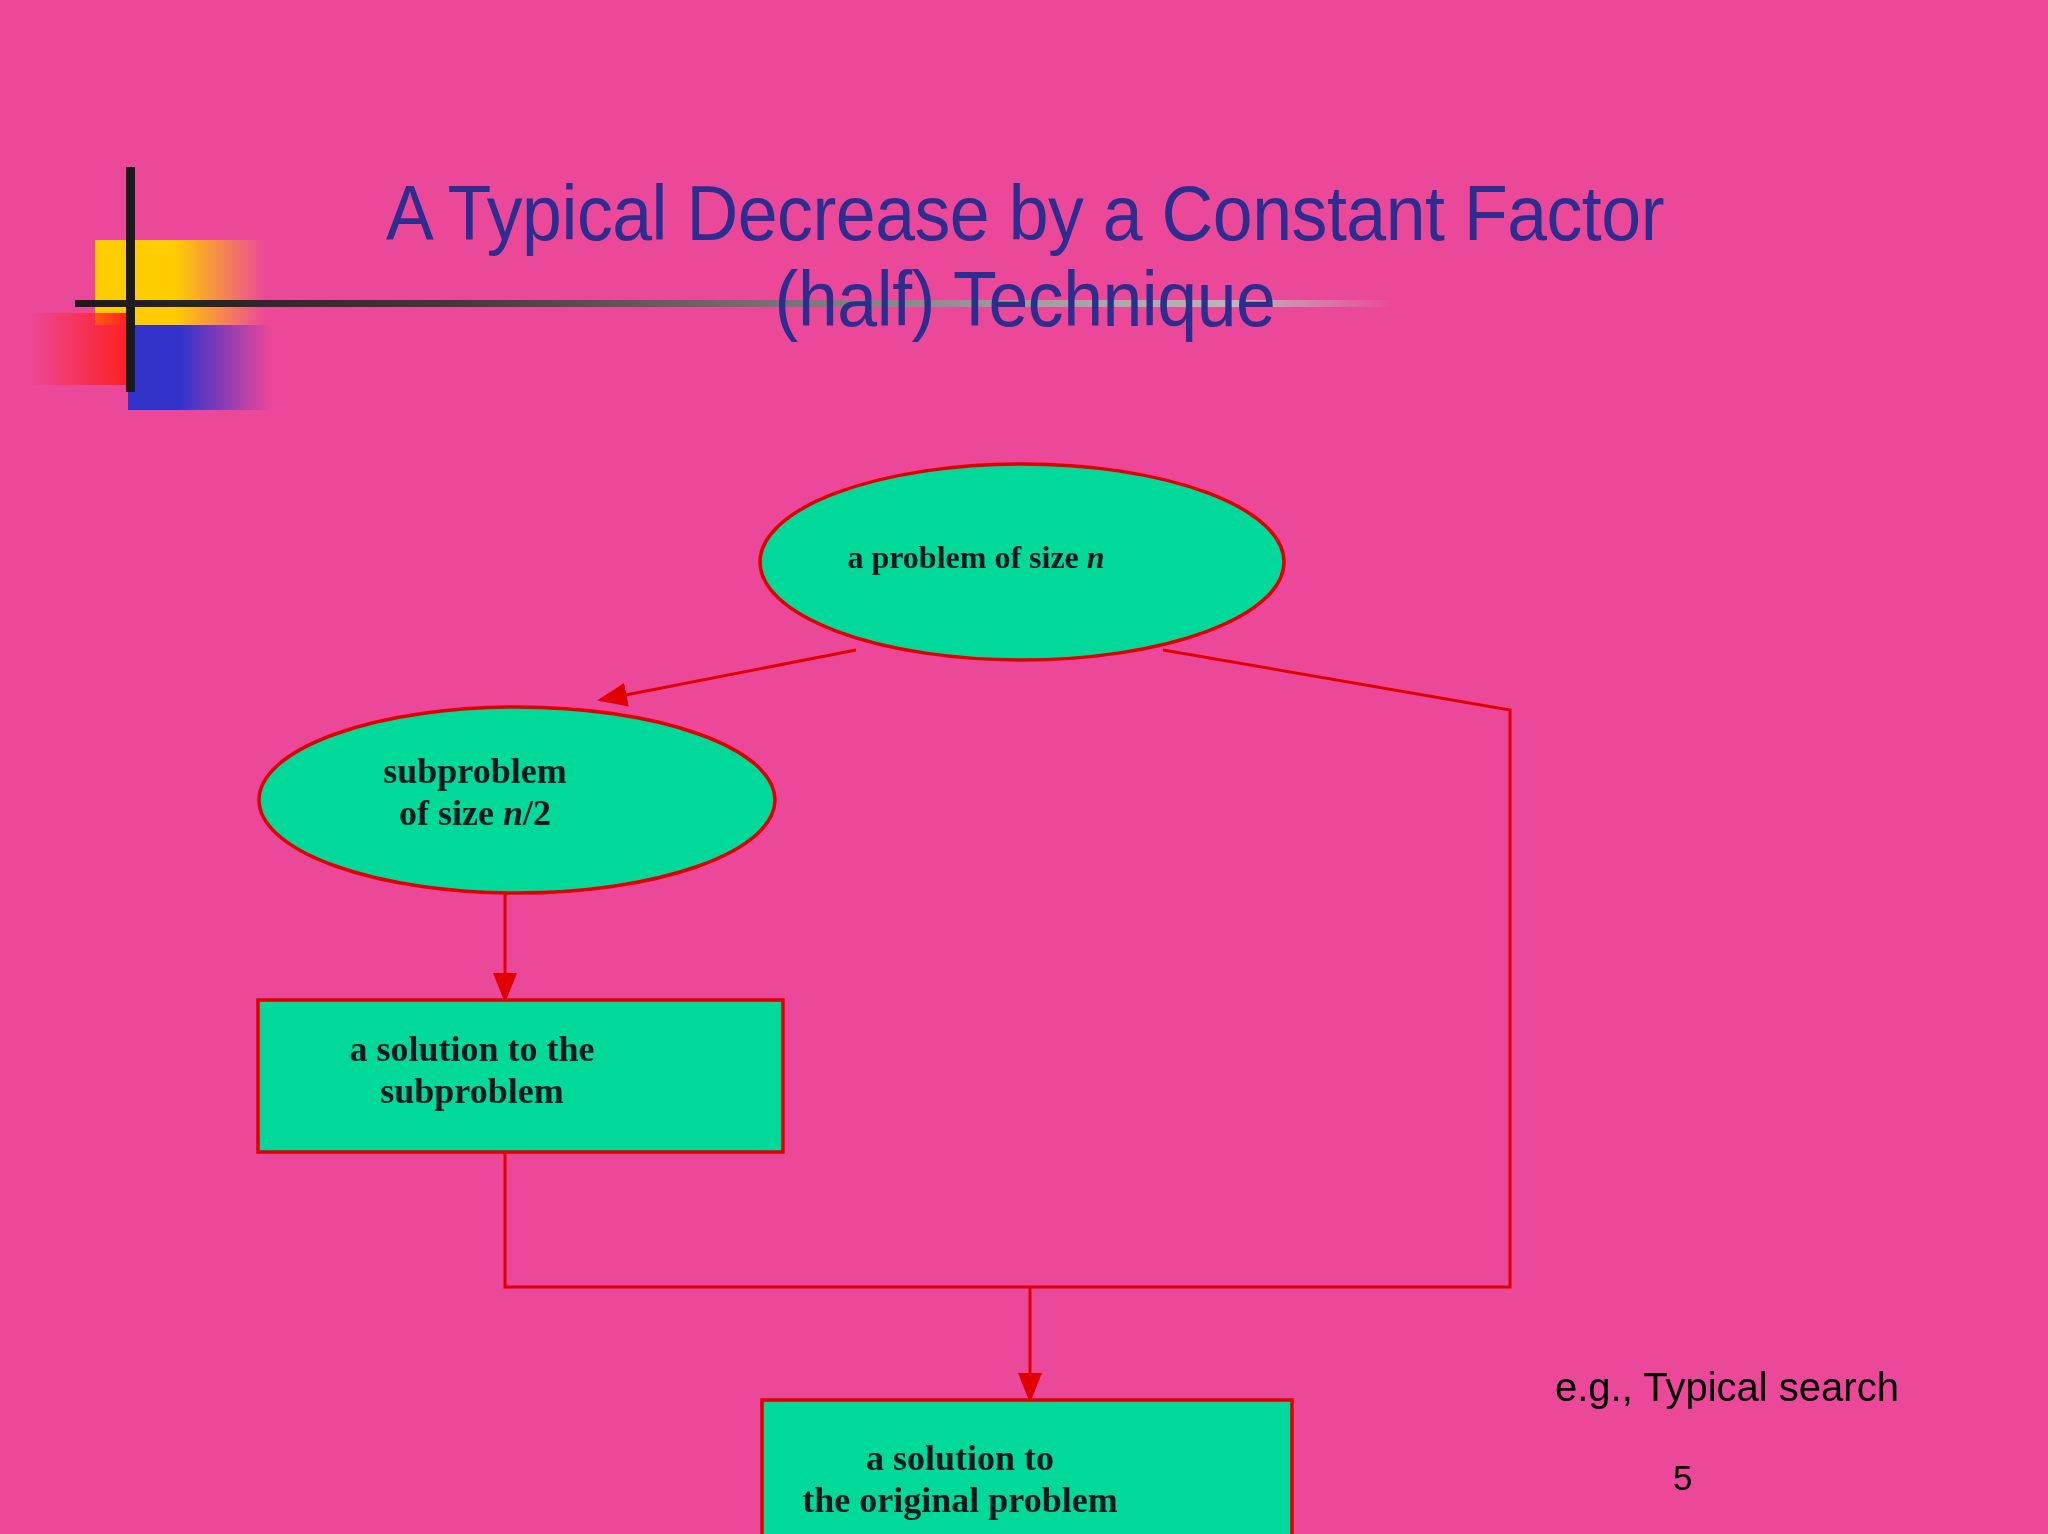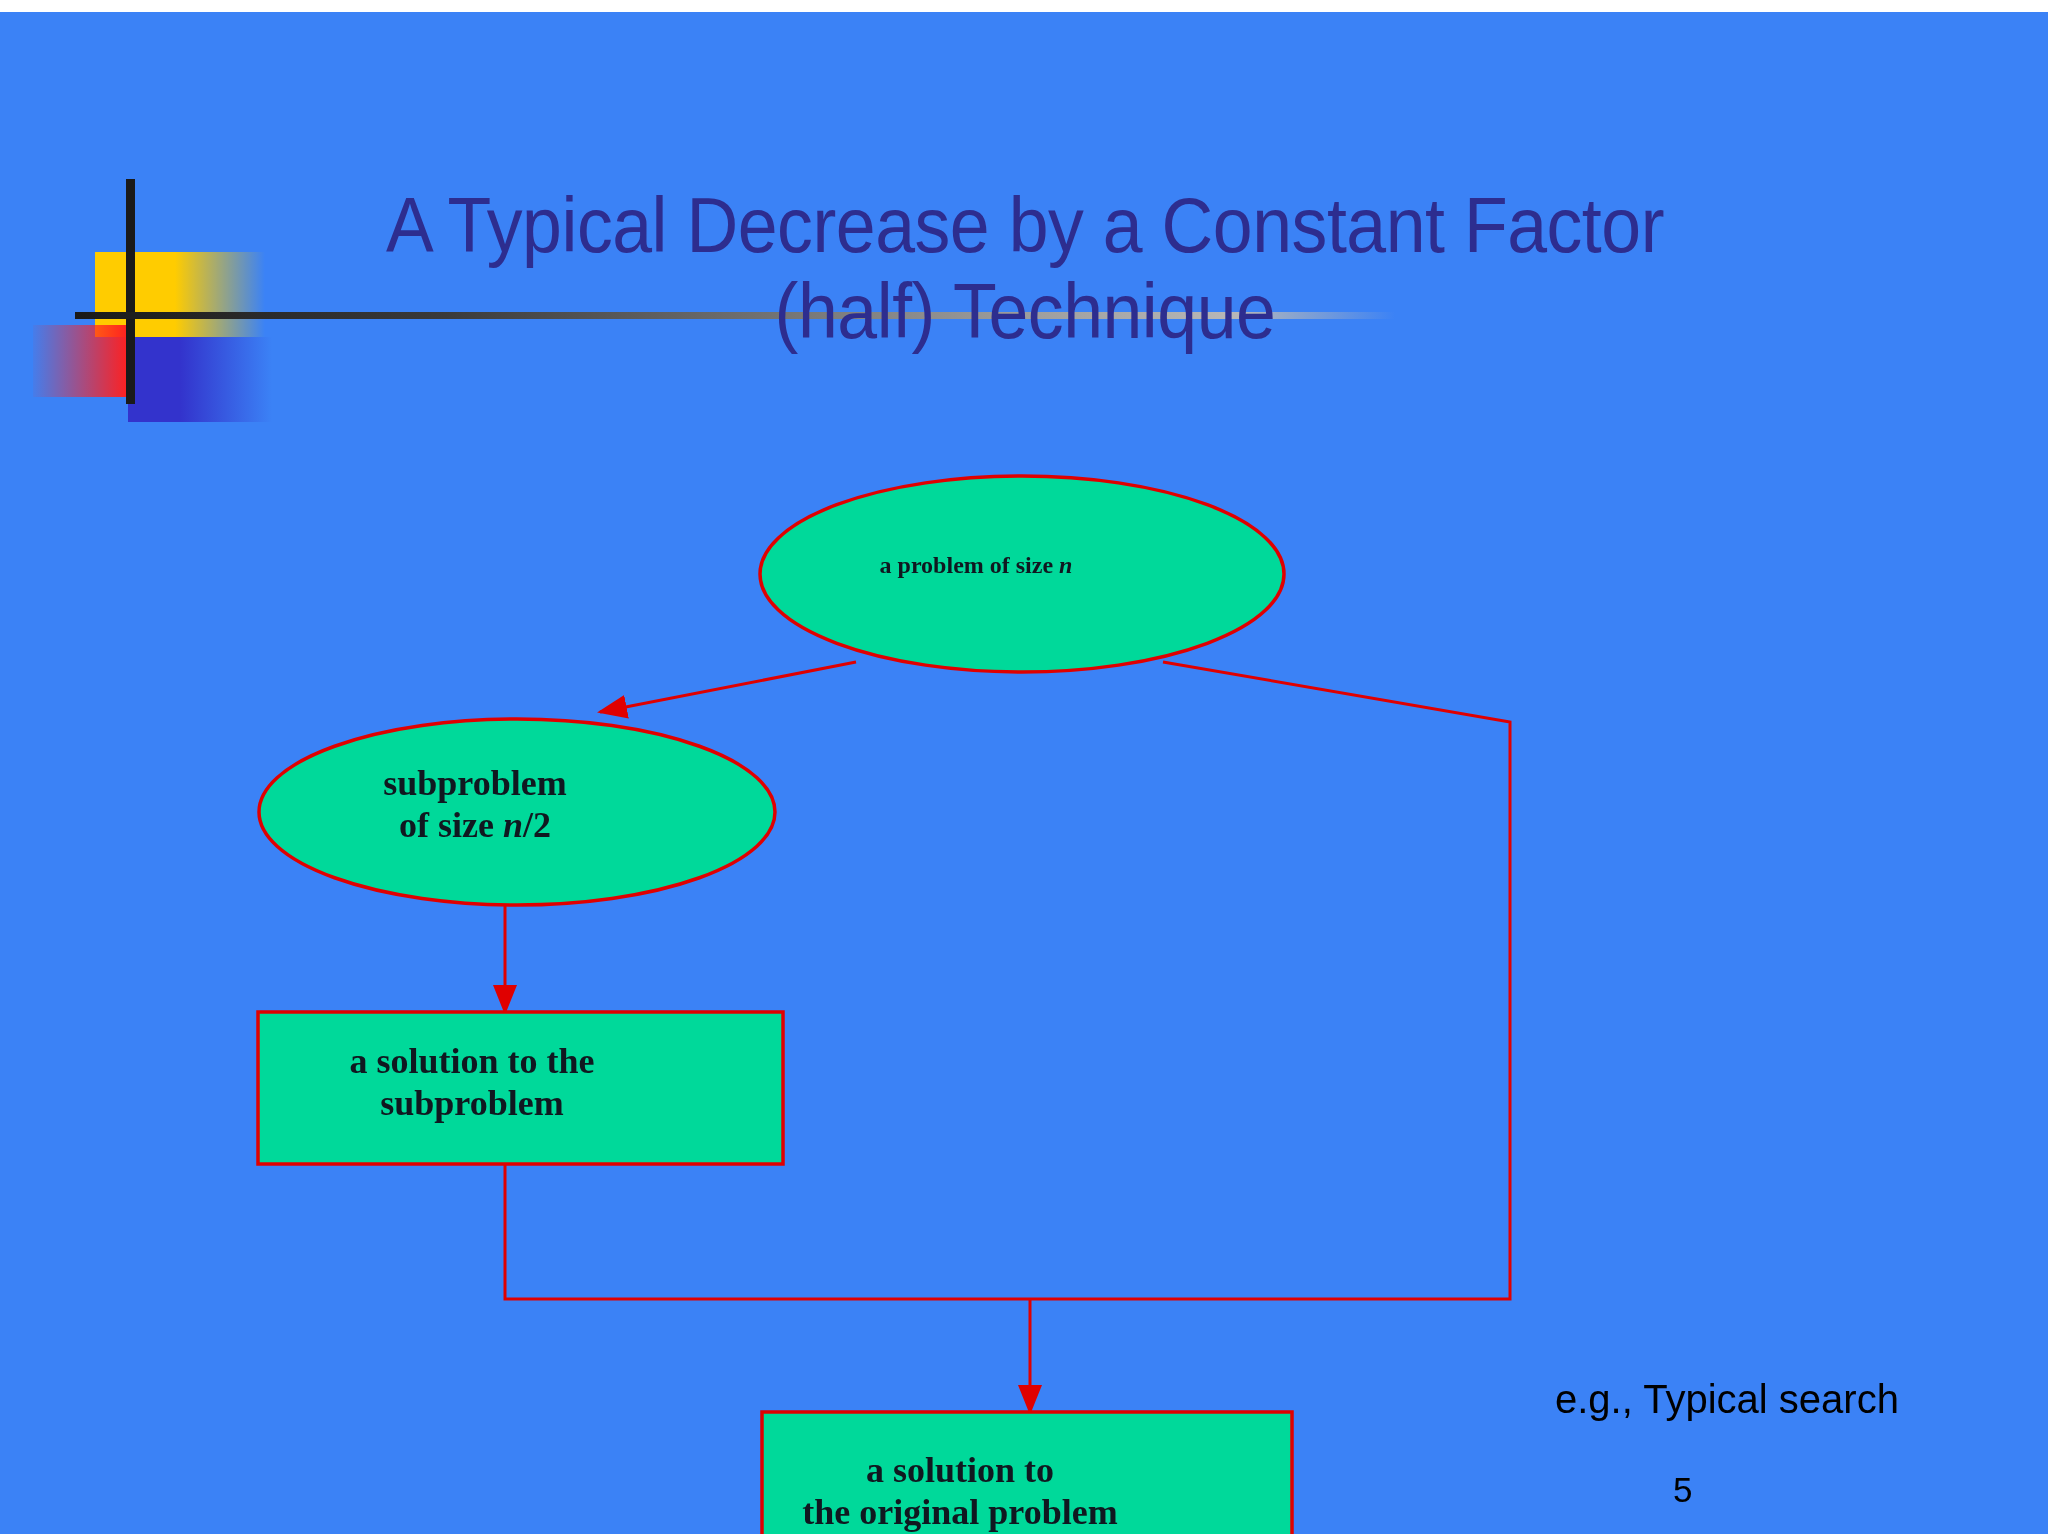--- a/index.html
+++ b/index.html
@@ -3,21 +3,21 @@
 <meta charset="utf-8">
 <style>
   html,body{margin:0;padding:0;}
   body{
     width:2048px;height:1534px;
     background:#ffffff;
     font-family:"Liberation Sans", sans-serif;
     position:relative;
     overflow:hidden;
   }
-  #slide{position:absolute;inset:0;background:#3b82f6;margin-top:12px;}
+  #slide{position:absolute;inset:0;background:#ec4899;}
 
   
   .logo-wrap{position:absolute;left:20px;top:155px;width:270px;height:210px;}
   .blk{position:absolute;}
   .blk-yellow{left:75px;top:85px;width:80px;height:85px;background:#ffcc00;}
   .blk-yellow-fade{left:155px;top:85px;width:90px;height:85px;
     background:linear-gradient(to right,#ffcc00,rgba(255,204,0,0));}
   .blk-red{left:13px;top:158px;width:95px;height:72px;
     background:linear-gradient(to left,#ff2020,rgba(255,32,32,0.05));}
   .blk-blue{left:108px;top:170px;width:52px;height:85px;background:#3333cc;}
@@ -48,21 +48,21 @@
     font-family:"Liberation Serif", serif;
     font-weight:bold;
     color:#101820;
     text-align:center;
     line-height:1.18;
     white-space:pre-line;
     pointer-events:none;
   }
   .node-text em{font-style:italic;}
 
-  #t-top{left:766px;top:539px;width:420px;font-size:24px;}
+  #t-top{left:766px;top:539px;width:420px;font-size:32px;}
   #t-sub{left:265px;top:750px;width:420px;font-size:36px;}
   #t-solsub{left:262px;top:1028px;width:420px;font-size:36px;}
   #t-solorig{left:750px;top:1437px;width:420px;font-size:36px;}
 
   .plain-note{
     position:absolute;
     font-family:"Liberation Sans", sans-serif;
     font-size:40px;color:#000;
   }
   #note-eg{left:1555px;top:1365px;}

